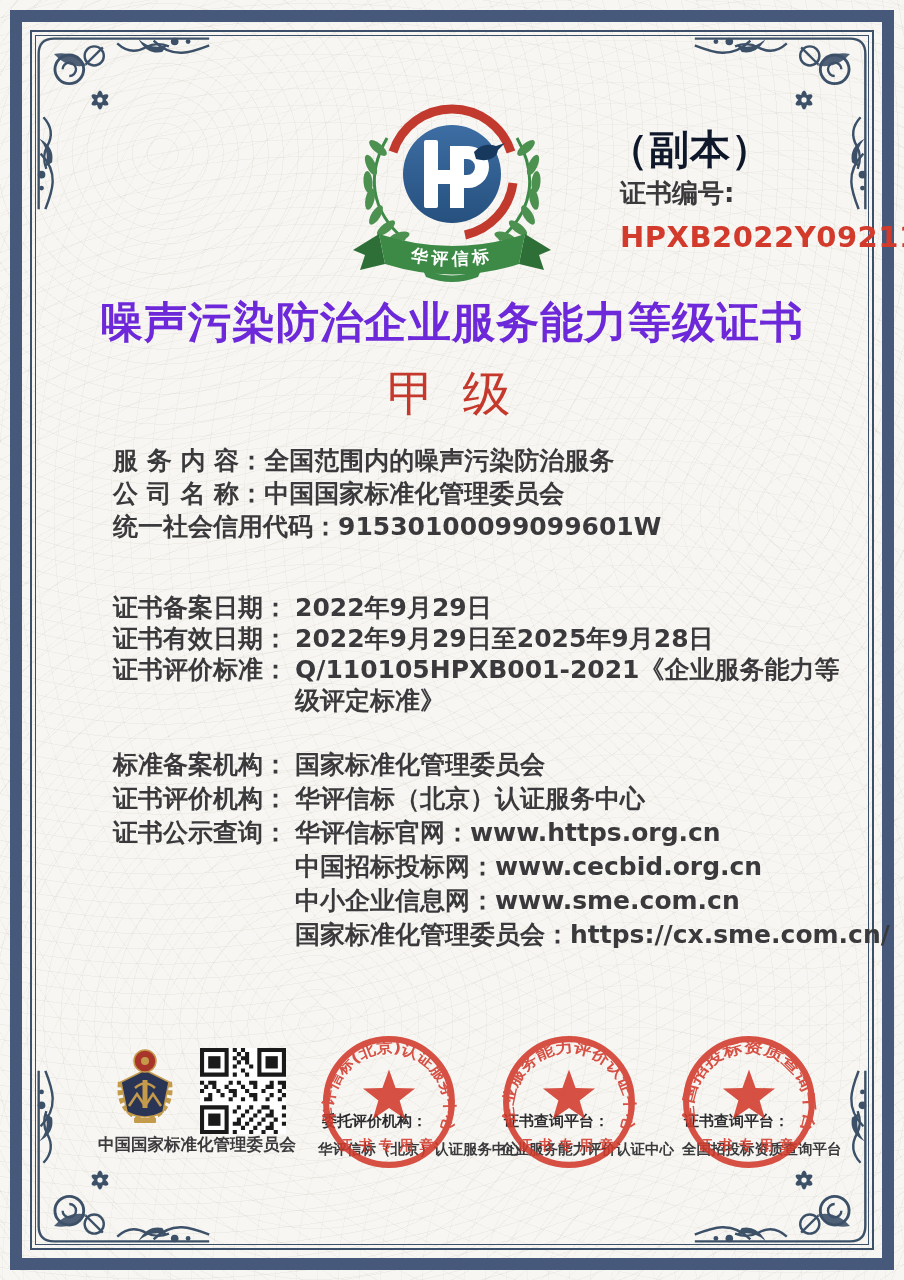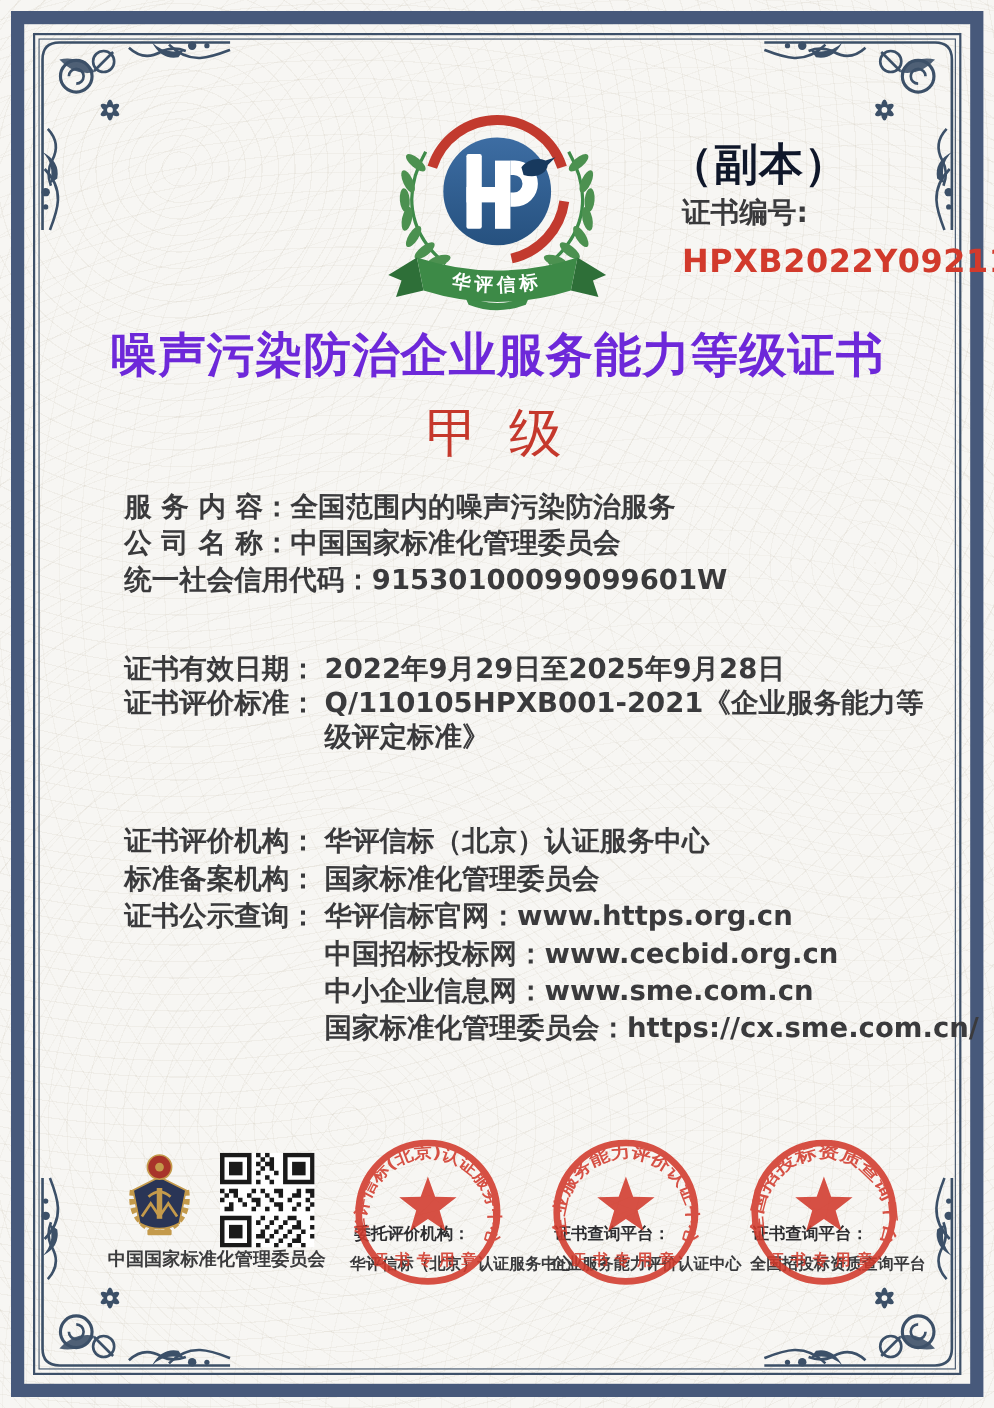--- a/index.html
+++ b/index.html
@@ -160,28 +160,29 @@
   <div class="abs title">噪声污染防治企业服务能力等级证书</div>
   <div class="abs grade">甲 级</div>
 
   <div class="abs info block1">
     <div class="row"><span class="lbl">服 务 内 容：</span><span class="val">全国范围内的噪声污染防治服务</span></div>
     <div class="row"><span class="lbl">公 司 名 称：</span><span class="val">中国国家标准化管理委员会</span></div>
     <div class="row"><span class="lbl">统一社会信用代码：</span><span class="val">91530100099099601W</span></div>
   </div>
 
   <div class="abs info block2">
+    <div class="row"><span class="lbl">证书备案日期：</span><span class="val">2022年9月29日</span></div>
     <div class="row"><span class="lbl">证书有效日期：</span><span class="val">2022年9月29日至2025年9月28日</span></div>
     <div class="row"><span class="lbl">证书评价标准：</span><span class="val">Q/110105HPXB001-2021《企业服务能力等</span></div>
     <div class="row"><span class="lbl"></span><span class="val">级评定标准》</span></div>
   </div>
 
   <div class="abs info block3">
+    <div class="row"><span class="lbl">标准备案机构：</span><span class="val">国家标准化管理委员会</span></div>
     <div class="row"><span class="lbl">证书评价机构：</span><span class="val">华评信标（北京）认证服务中心</span></div>
-    <div class="row"><span class="lbl">标准备案机构：</span><span class="val">国家标准化管理委员会</span></div>
     <div class="row"><span class="lbl">证书公示查询：</span><span class="val">华评信标官网：www.https.org.cn</span></div>
     <div class="row"><span class="lbl"></span><span class="val">中国招标投标网：www.cecbid.org.cn</span></div>
     <div class="row"><span class="lbl"></span><span class="val">中小企业信息网：www.sme.com.cn</span></div>
     <div class="row"><span class="lbl"></span><span class="val">国家标准化管理委员会：https://cx.sme.com.cn/</span></div>
   </div>
 
   <svg class="abs emblem" width="74" height="80" viewBox="0 0 72 80">
     <path d="M12,34 Q8,62 34,72" fill="none" stroke="#C49A4B" stroke-width="6" stroke-dasharray="5 3"></path>
     <path d="M60,34 Q64,62 38,72" fill="none" stroke="#C49A4B" stroke-width="6" stroke-dasharray="5 3"></path>
     <path d="M36,22 L60,34 L54,64 Q36,74 18,64 L12,34 Z" fill="#2A3556" stroke="#C49A4B" stroke-width="1.5"></path>

